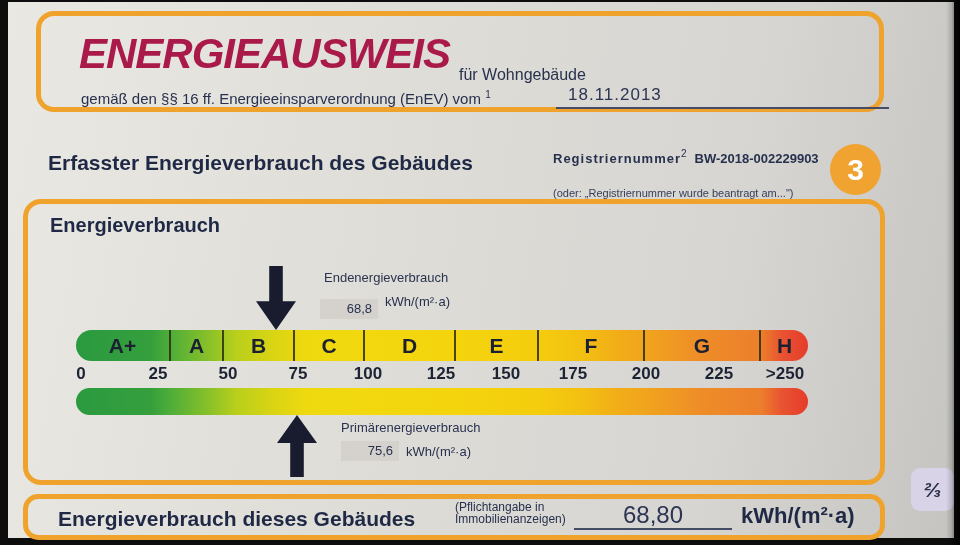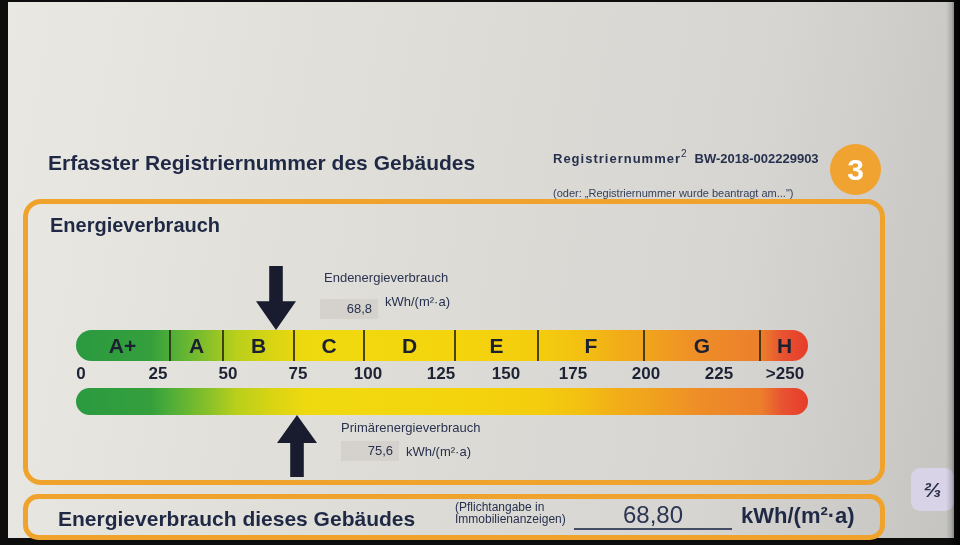--- a/index.html
+++ b/index.html
@@ -76,22 +76,29 @@
   .corner-badge { left:903px; top:466px; width:43px; height:43px; border-radius:9px;
     background:#d8d3e7; display:flex; align-items:center; justify-content:center; }
   .corner-badge span { font-size:21px; font-weight:bold; font-style:italic; color:#2a2f4a; }
 </style>
 </head>
 <body>
 
 <div class="screen">
   <div class="page">
 
+    <div class="box top-box">
+      <span class="abs title">ENERGIEAUSWEIS</span>
+      <span class="abs subtitle">für Wohngebäude</span>
+      <span class="abs law-line"><span>gemäß den §§ 16 ff. Energieeinsparverordnung (EnEV) vom </span><sup>1</sup></span>
+      <span class="abs date-value">18.11.2013</span>
+      <div class="abs date-underline"></div>
+    </div>
 
-    <span class="abs section-heading">Erfasster Registriernummer des Gebäudes</span>
+    <span class="abs section-heading">Erfasster Energieverbrauch des Gebäudes</span>
     <div class="abs registry">
       <div><span class="r-label">Registriernummer</span><sup>2</sup><span class="r-number">BW-2018-002229903</span></div>
       <div class="r-note">(oder: „Registriernummer wurde beantragt am...")</div>
     </div>
     <div class="abs page-badge">
         <span>3</span>
       </div>
 
     <div class="box mid-box"></div>
     <span class="abs mid-heading">Energieverbrauch</span>

